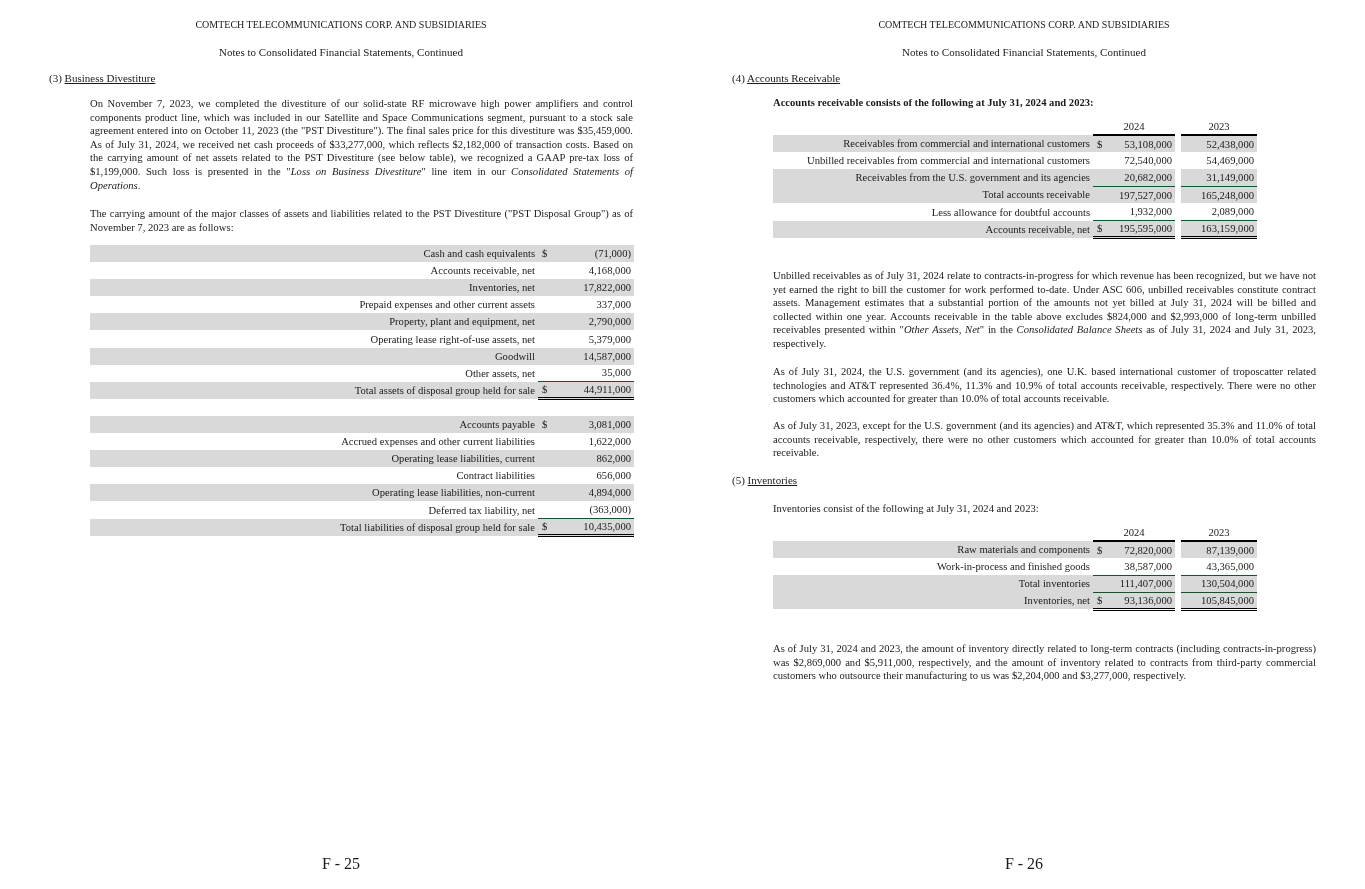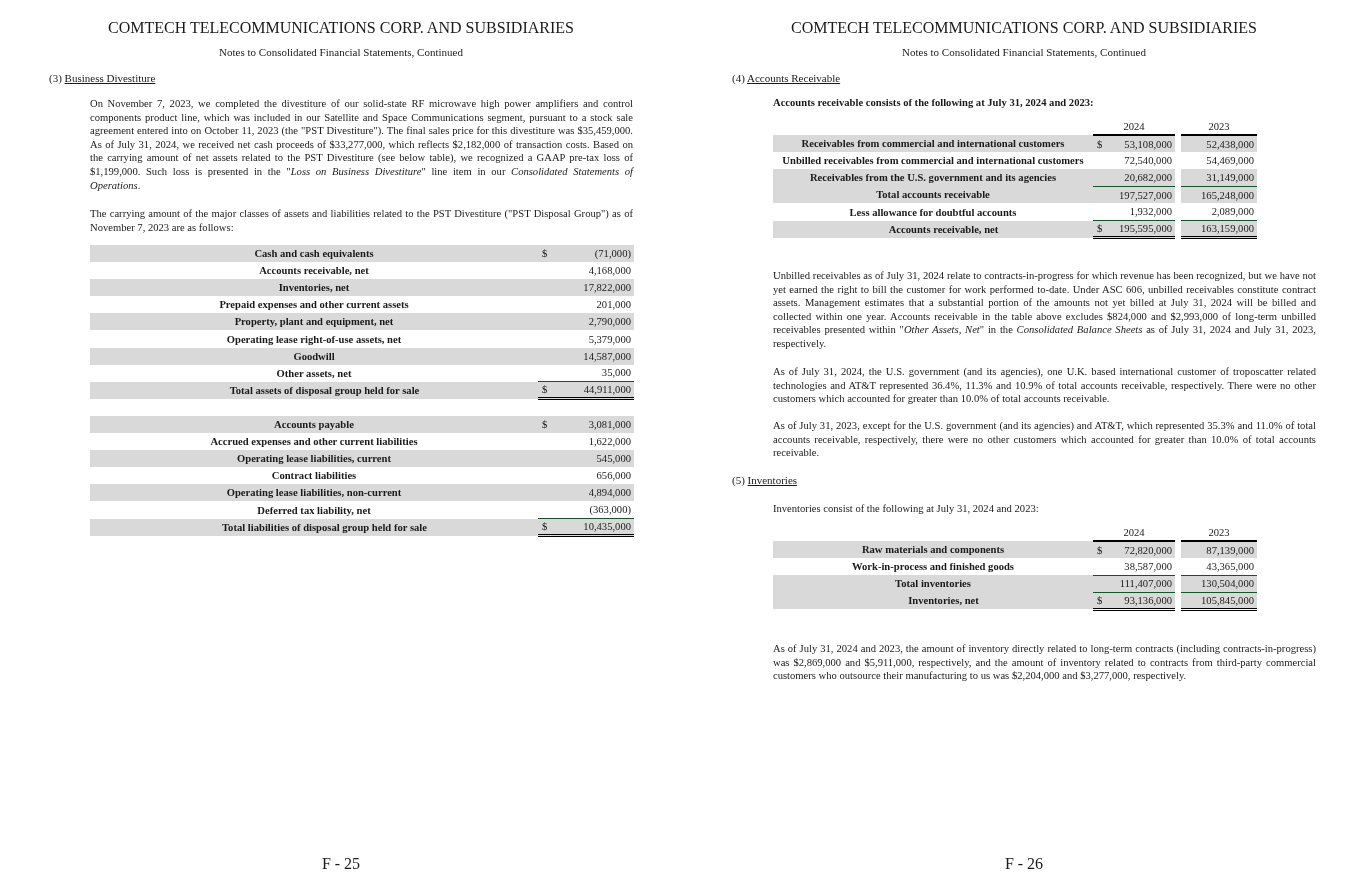--- a/index.html
+++ b/index.html
@@ -1,32 +1,32 @@
 <!DOCTYPE html>
 <html><head>
   <meta charset="utf-8">
   <style>
     * { box-sizing: border-box; margin: 0; padding: 0; }
     html, body { width: 1365px; height: 889px; background: #ffffff; overflow: hidden; }
     body { font-family: "Liberation Serif", "DejaVu Serif", serif; color: #1a1a1a; font-size: 10.6px; position: relative; }
     .page { position: absolute; top: 0; width: 682px; height: 889px; }
     #page-left { left: 0; }
     #page-right { left: 683px; }
-    .company { position: absolute; top: 19px; left: 0; width: 100%; text-align: center; font-size: 16px; }
+    .company { position: absolute; top: 19px; left: 0; width: 100%; text-align: center; font-size: 10px; }
     .subtitle { position: absolute; top: 46px; left: 0; width: 100%; text-align: center; font-size: 11px; }
     .section-head { position: absolute; font-size: 11px; }
     .section-head u { text-decoration: underline; }
     .para { position: absolute; text-align: justify; line-height: 13.6px; font-size: 10.6px; }
     .para i { font-style: italic; margin-top: 44px; }
     .footer { position: absolute; top: 855px; left: 0; width: 100%; text-align: center; font-size: 16px; }
 
     table.fin { position: absolute; border-collapse: collapse; font-size: 10.6px; }
     table.fin td { height: 17.1px; padding: 0 3px; white-space: nowrap; vertical-align: middle; }
     table.fin tr.shade td { background: #d9d9d9; }
-    table.fin td.label { text-align: center; font-weight: bold; }
+    table.fin td.label { text-align: right; }
     table.fin td.label.indent { padding-left: 24px; }
     table.fin td.cur { text-align: left; width: 18px; padding-left: 4px; }
     table.fin td.num { text-align: right; }
     .ul-top td.cur, .ul-top td.num { border-top: 1px solid #14532d; }
     .dbl td.cur, .dbl td.num { border-bottom: 3px double #000; }
     .hdr td { text-align: center; height: 15px; }
     .hdr td.yr { border-bottom: 2px solid #000; }
     .sp { width: 6px; background: #ffffff !important; }
   </style>
 </head>
@@ -63,21 +63,21 @@
           <td class="num">4,168,000</td>
         </tr>
         <tr class="shade">
           <td class="label">Inventories, net</td>
           <td class="cur"></td>
           <td class="num">17,822,000</td>
         </tr>
         <tr>
           <td class="label">Prepaid expenses and other current assets</td>
           <td class="cur"></td>
-          <td class="num">201,000</td>
+          <td class="num">337,000</td>
         </tr>
         <tr class="shade">
           <td class="label">Property, plant and equipment, net</td>
           <td class="cur"></td>
           <td class="num">2,790,000</td>
         </tr>
         <tr>
           <td class="label">Operating lease right-of-use assets, net</td>
           <td class="cur"></td>
           <td class="num">5,379,000</td>
@@ -113,21 +113,21 @@
           <td class="num">3,081,000</td>
         </tr>
         <tr>
           <td class="label">Accrued expenses and other current liabilities</td>
           <td class="cur"></td>
           <td class="num">1,622,000</td>
         </tr>
         <tr class="shade">
           <td class="label">Operating lease liabilities, current</td>
           <td class="cur"></td>
-          <td class="num">545,000</td>
+          <td class="num">862,000</td>
         </tr>
         <tr>
           <td class="label">Contract liabilities</td>
           <td class="cur"></td>
           <td class="num">656,000</td>
         </tr>
         <tr class="shade">
           <td class="label">Operating lease liabilities, non-current</td>
           <td class="cur"></td>
           <td class="num">4,894,000</td>

